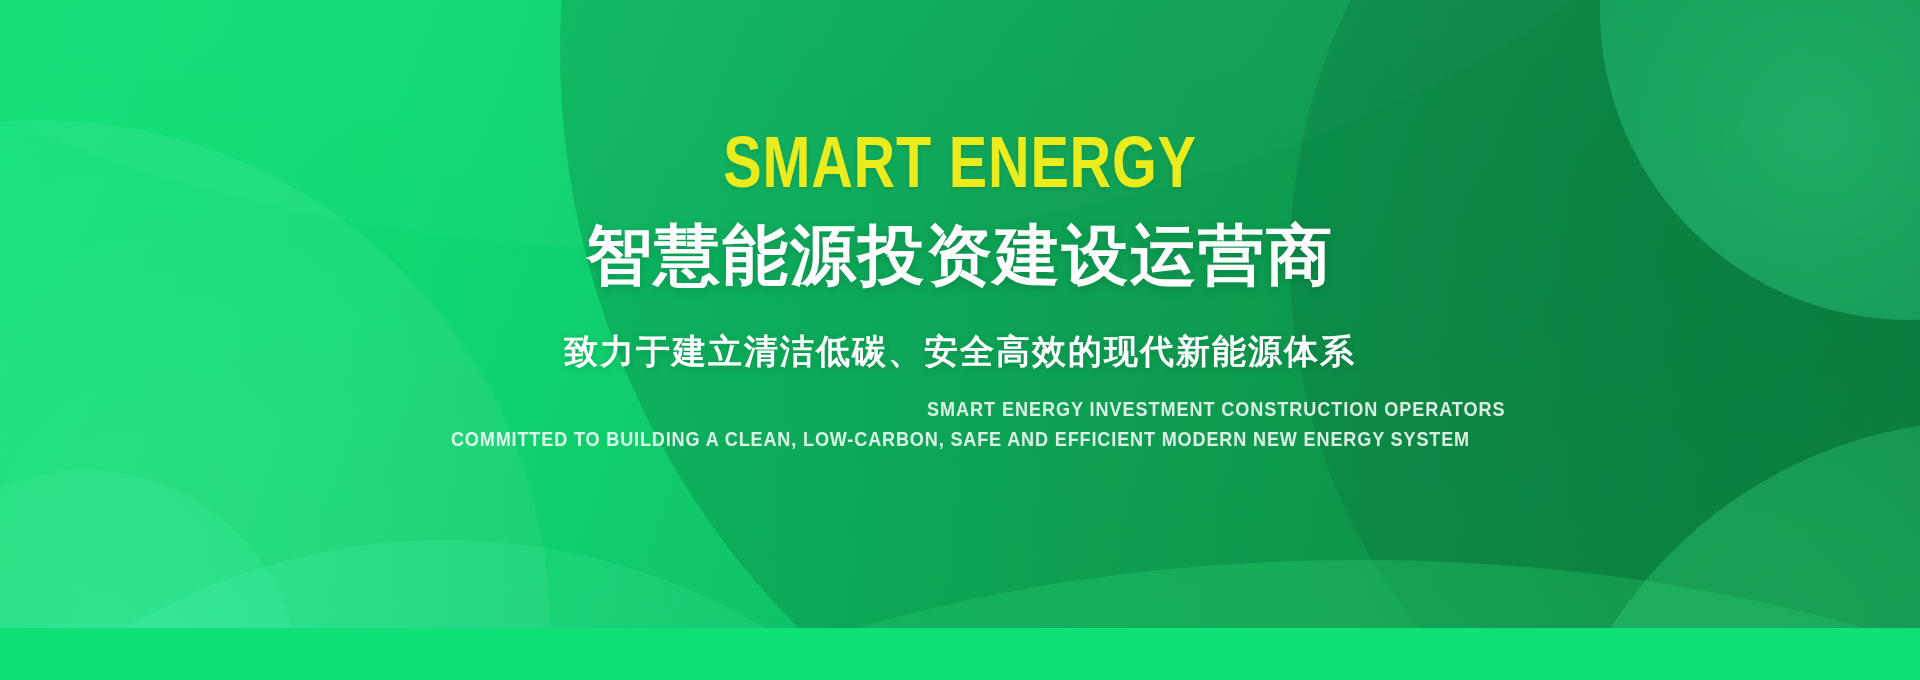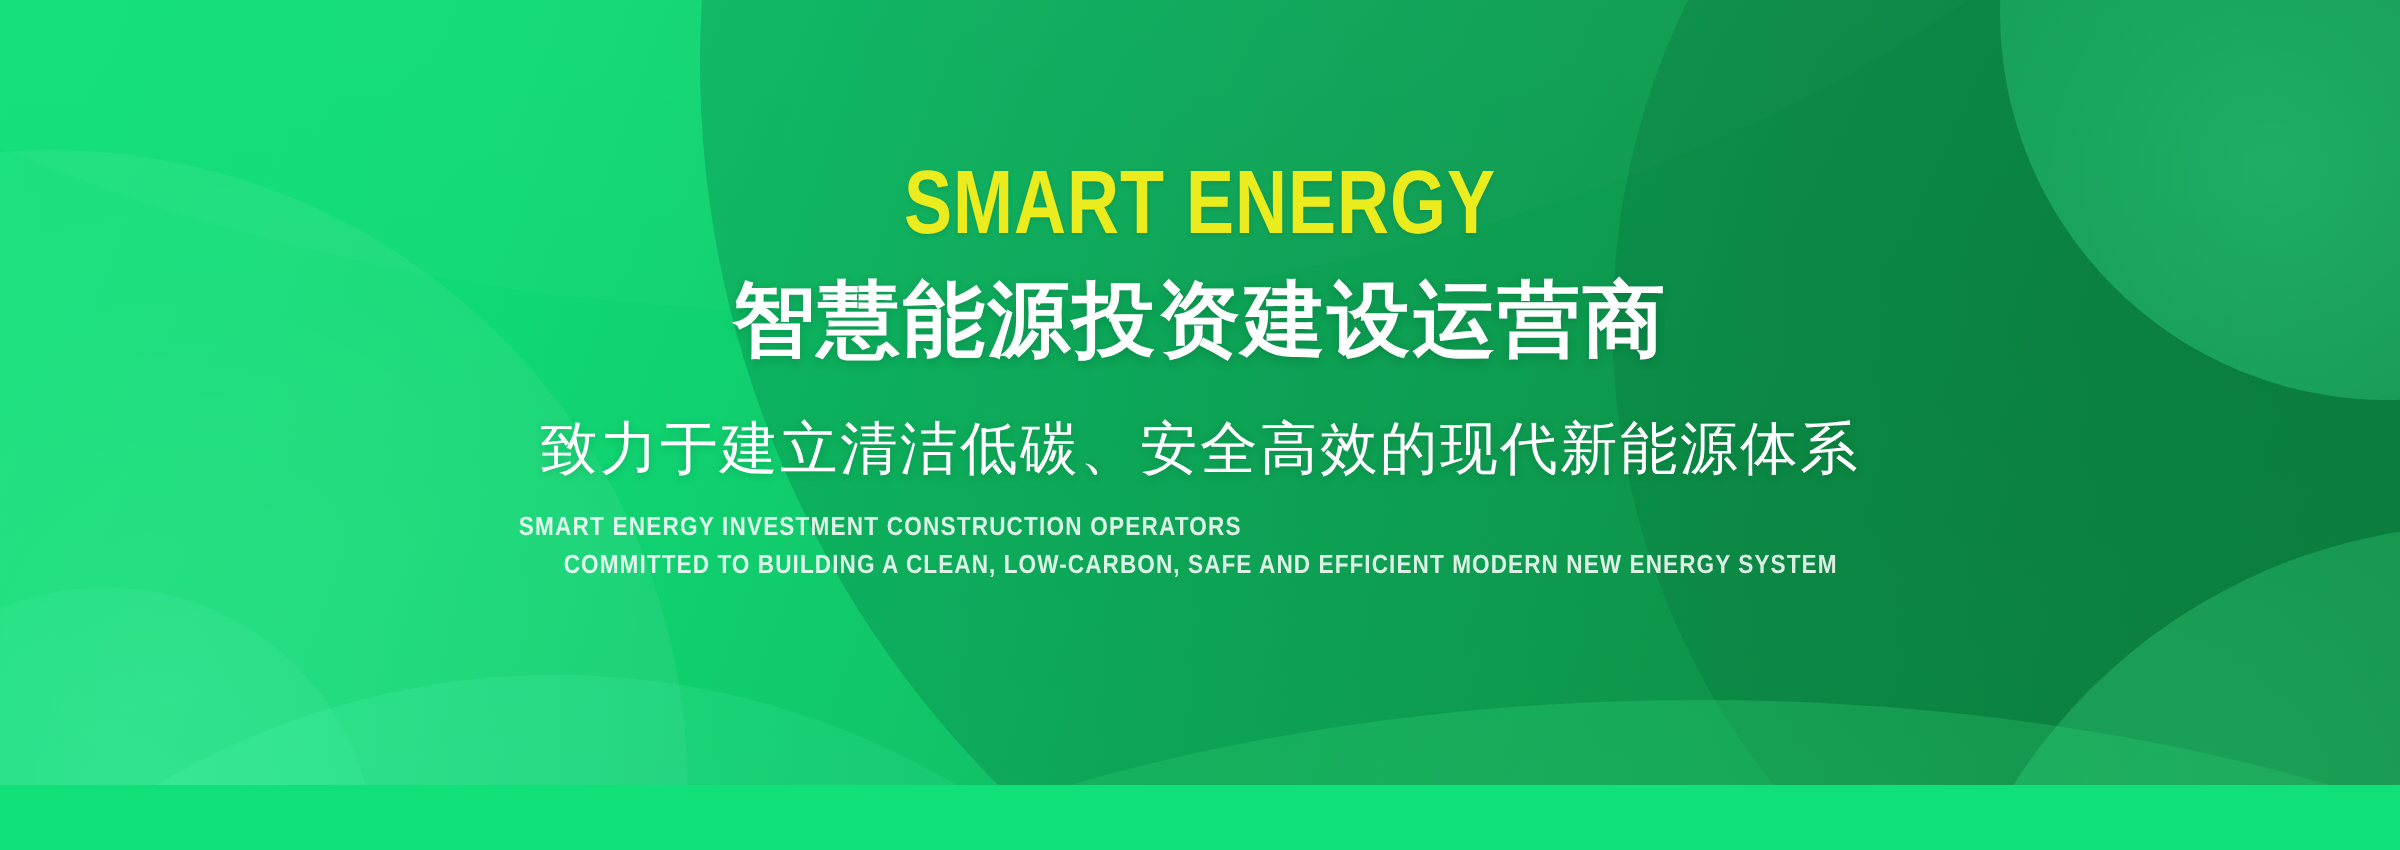--- a/index.html
+++ b/index.html
@@ -123,34 +123,34 @@
     line-height:1.08;
     color:#ffffff;
     white-space:nowrap;
     text-shadow:0 3px 8px rgba(0,60,30,0.22);
     text-align:right;
   }
 
   .subtitle-cn {
     margin-top:42px;
     font-family:"Liberation Sans","DejaVu Sans", sans-serif;
-    font-size:46px;
-    font-weight:400;
+    font-size:34px;
+    font-weight:700;
     letter-spacing:2px;
     line-height:1.1;
     color:#ffffff;
     white-space:nowrap;
     text-shadow:0 2px 7px rgba(0,60,30,0.20);
   }
 
   .caption-block {
     margin-top:26px;
     display:flex;
     flex-direction:column;
-    align-items:flex-start;
+    align-items:flex-end;
     gap:6px;
   }
 
   .caption-en {
     font-family:"Liberation Sans Narrow","Liberation Sans", sans-serif;
     font-size:21px;
     font-weight:700;
     letter-spacing:1.1px;
     line-height:1.15;
     color:rgba(255,255,255,0.86);

